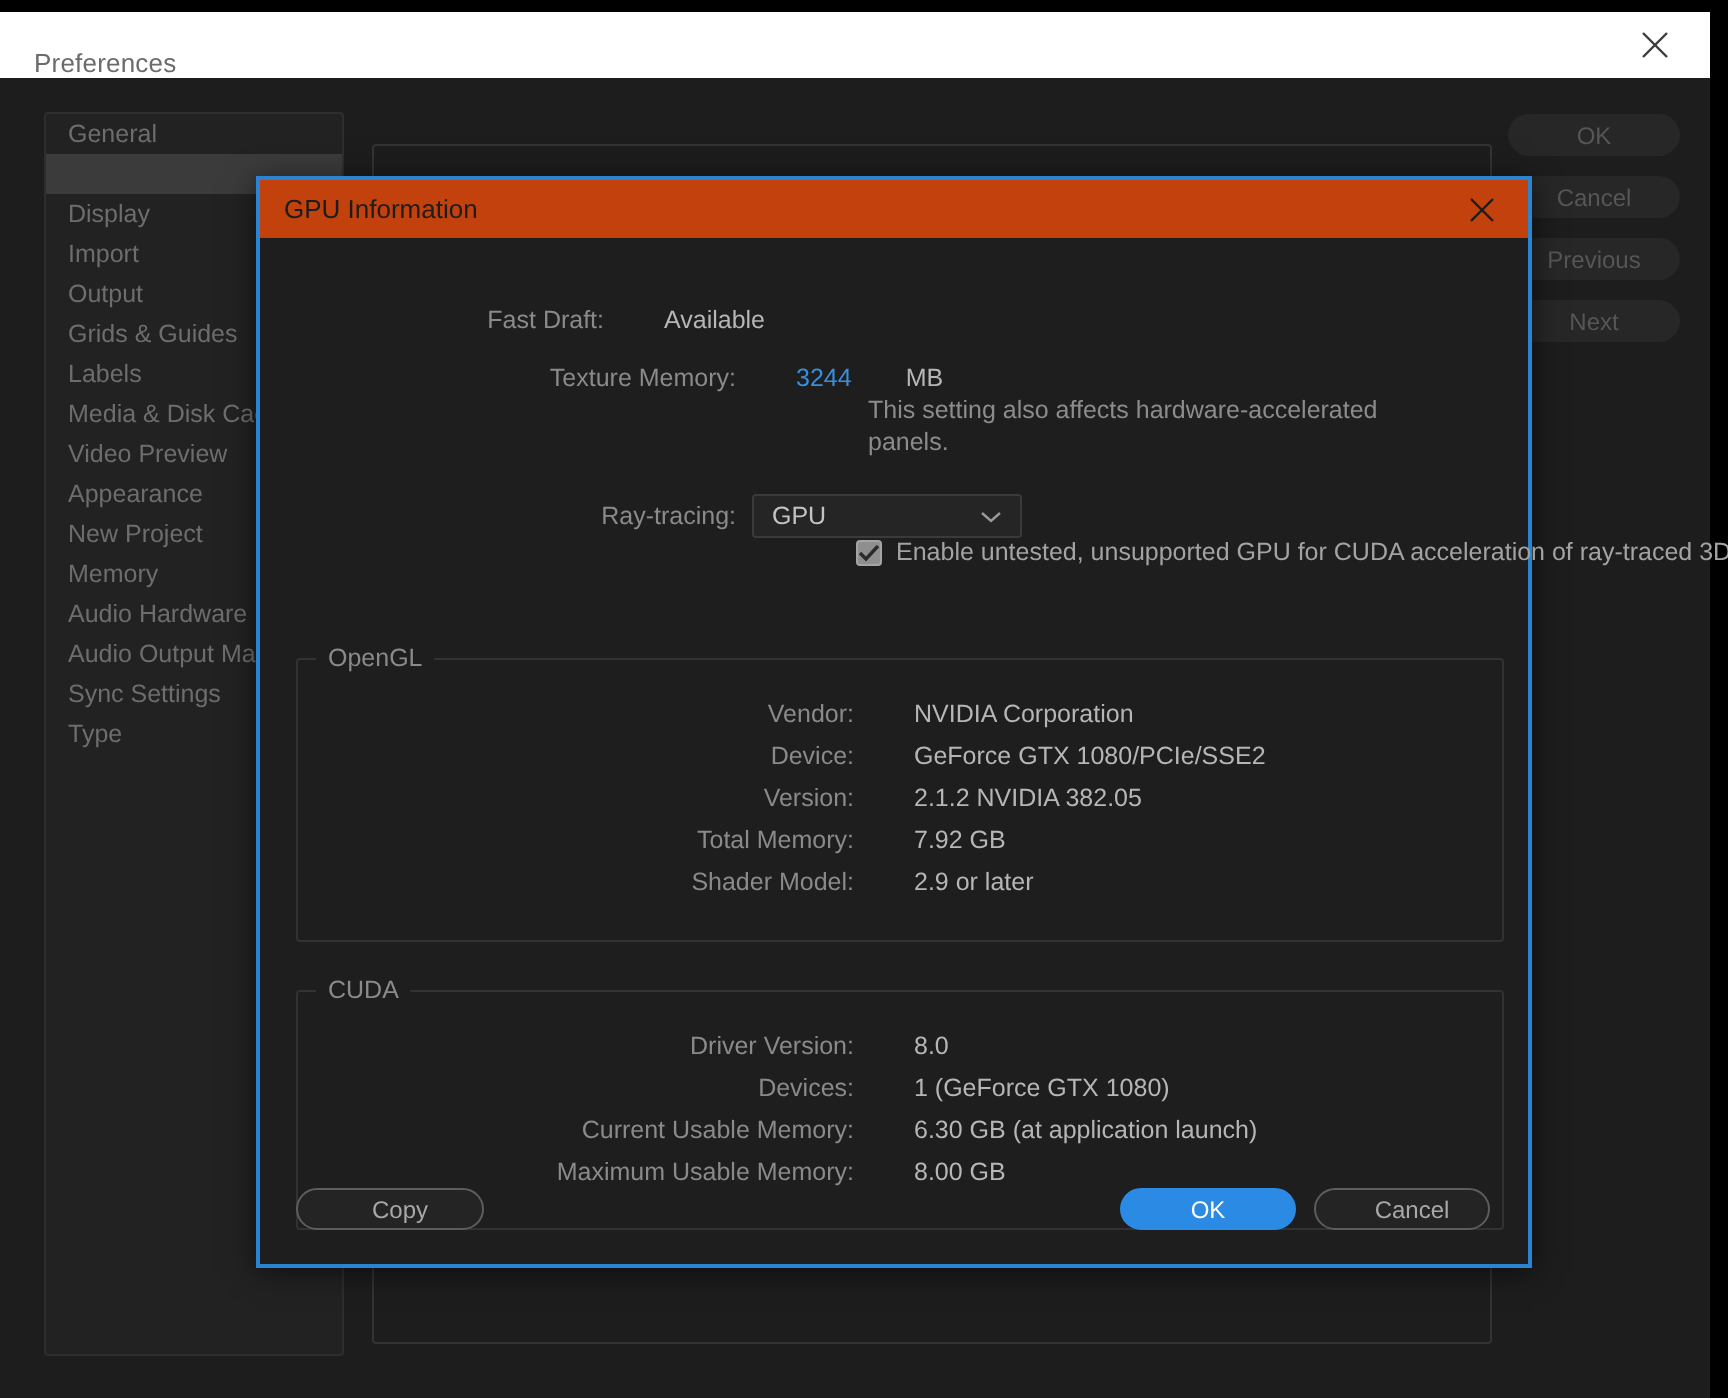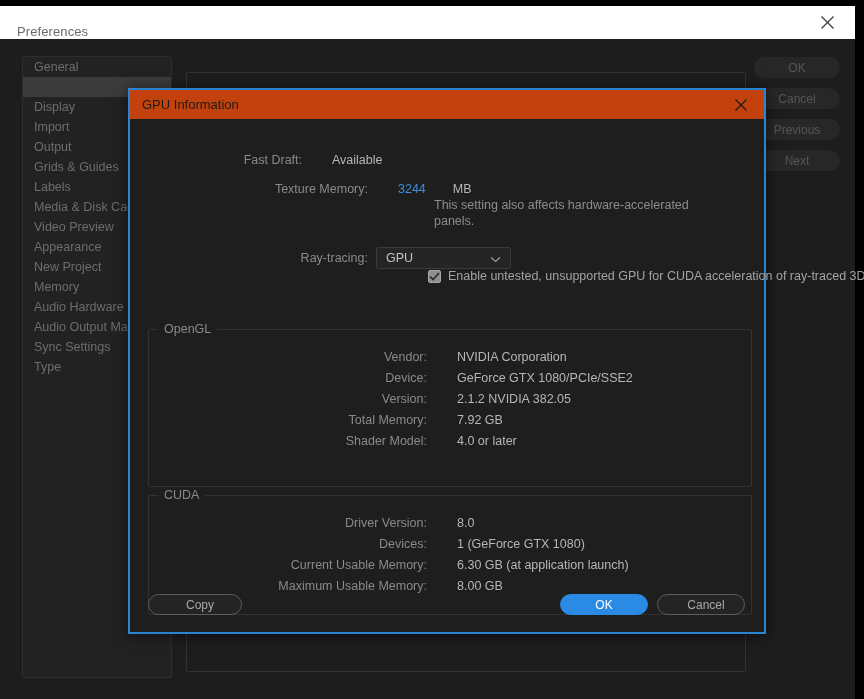--- a/index.html
+++ b/index.html
@@ -230,21 +230,21 @@
   .section {
     position: absolute;
     border: 1px solid #323232;
     border-radius: 2px;
   }
   .section > .leg {
     position: absolute; top: -8px; left: 9px;
     background: #1e1e1e; padding: 0 6px;
     font-size: 12.5px; color: #8a8a8a;
   }
-  #sec-opengl { left: 18px; top: 210px; width: 604px; height: 158px; }
+  #sec-opengl { left: 18px; top: 210px; width: 604px; height: 142px; }
   #sec-cuda   { left: 18px; top: 376px; width: 604px; height: 120px; }
 
   .sec-rows { position: absolute; left: 0; top: 17px; width: 100%; }
   .sec-rows .row .lbl { width: 278px; }
 
   
   .gpu-footer {
     position: absolute; left: 0; bottom: 0; width: 100%; height: 48px;
   }
   .btn {
@@ -391,21 +391,21 @@
             <div class="row">
               <div class="lbl">Version:</div>
               <div class="val">2.1.2 NVIDIA 382.05</div>
             </div>
             <div class="row">
               <div class="lbl">Total Memory:</div>
               <div class="val">7.92 GB</div>
             </div>
             <div class="row">
               <div class="lbl">Shader Model:</div>
-              <div class="val">4.0 or later</div>
+              <div class="val">2.9 or later</div>
             </div>
           </div>
       </div>
 
       <div class="section" id="sec-cuda">
         <div class="leg">CUDA</div>
         <div class="sec-rows" id="cuda-rows">
             <div class="row">
               <div class="lbl">Driver Version:</div>
               <div class="val">8.0</div>

